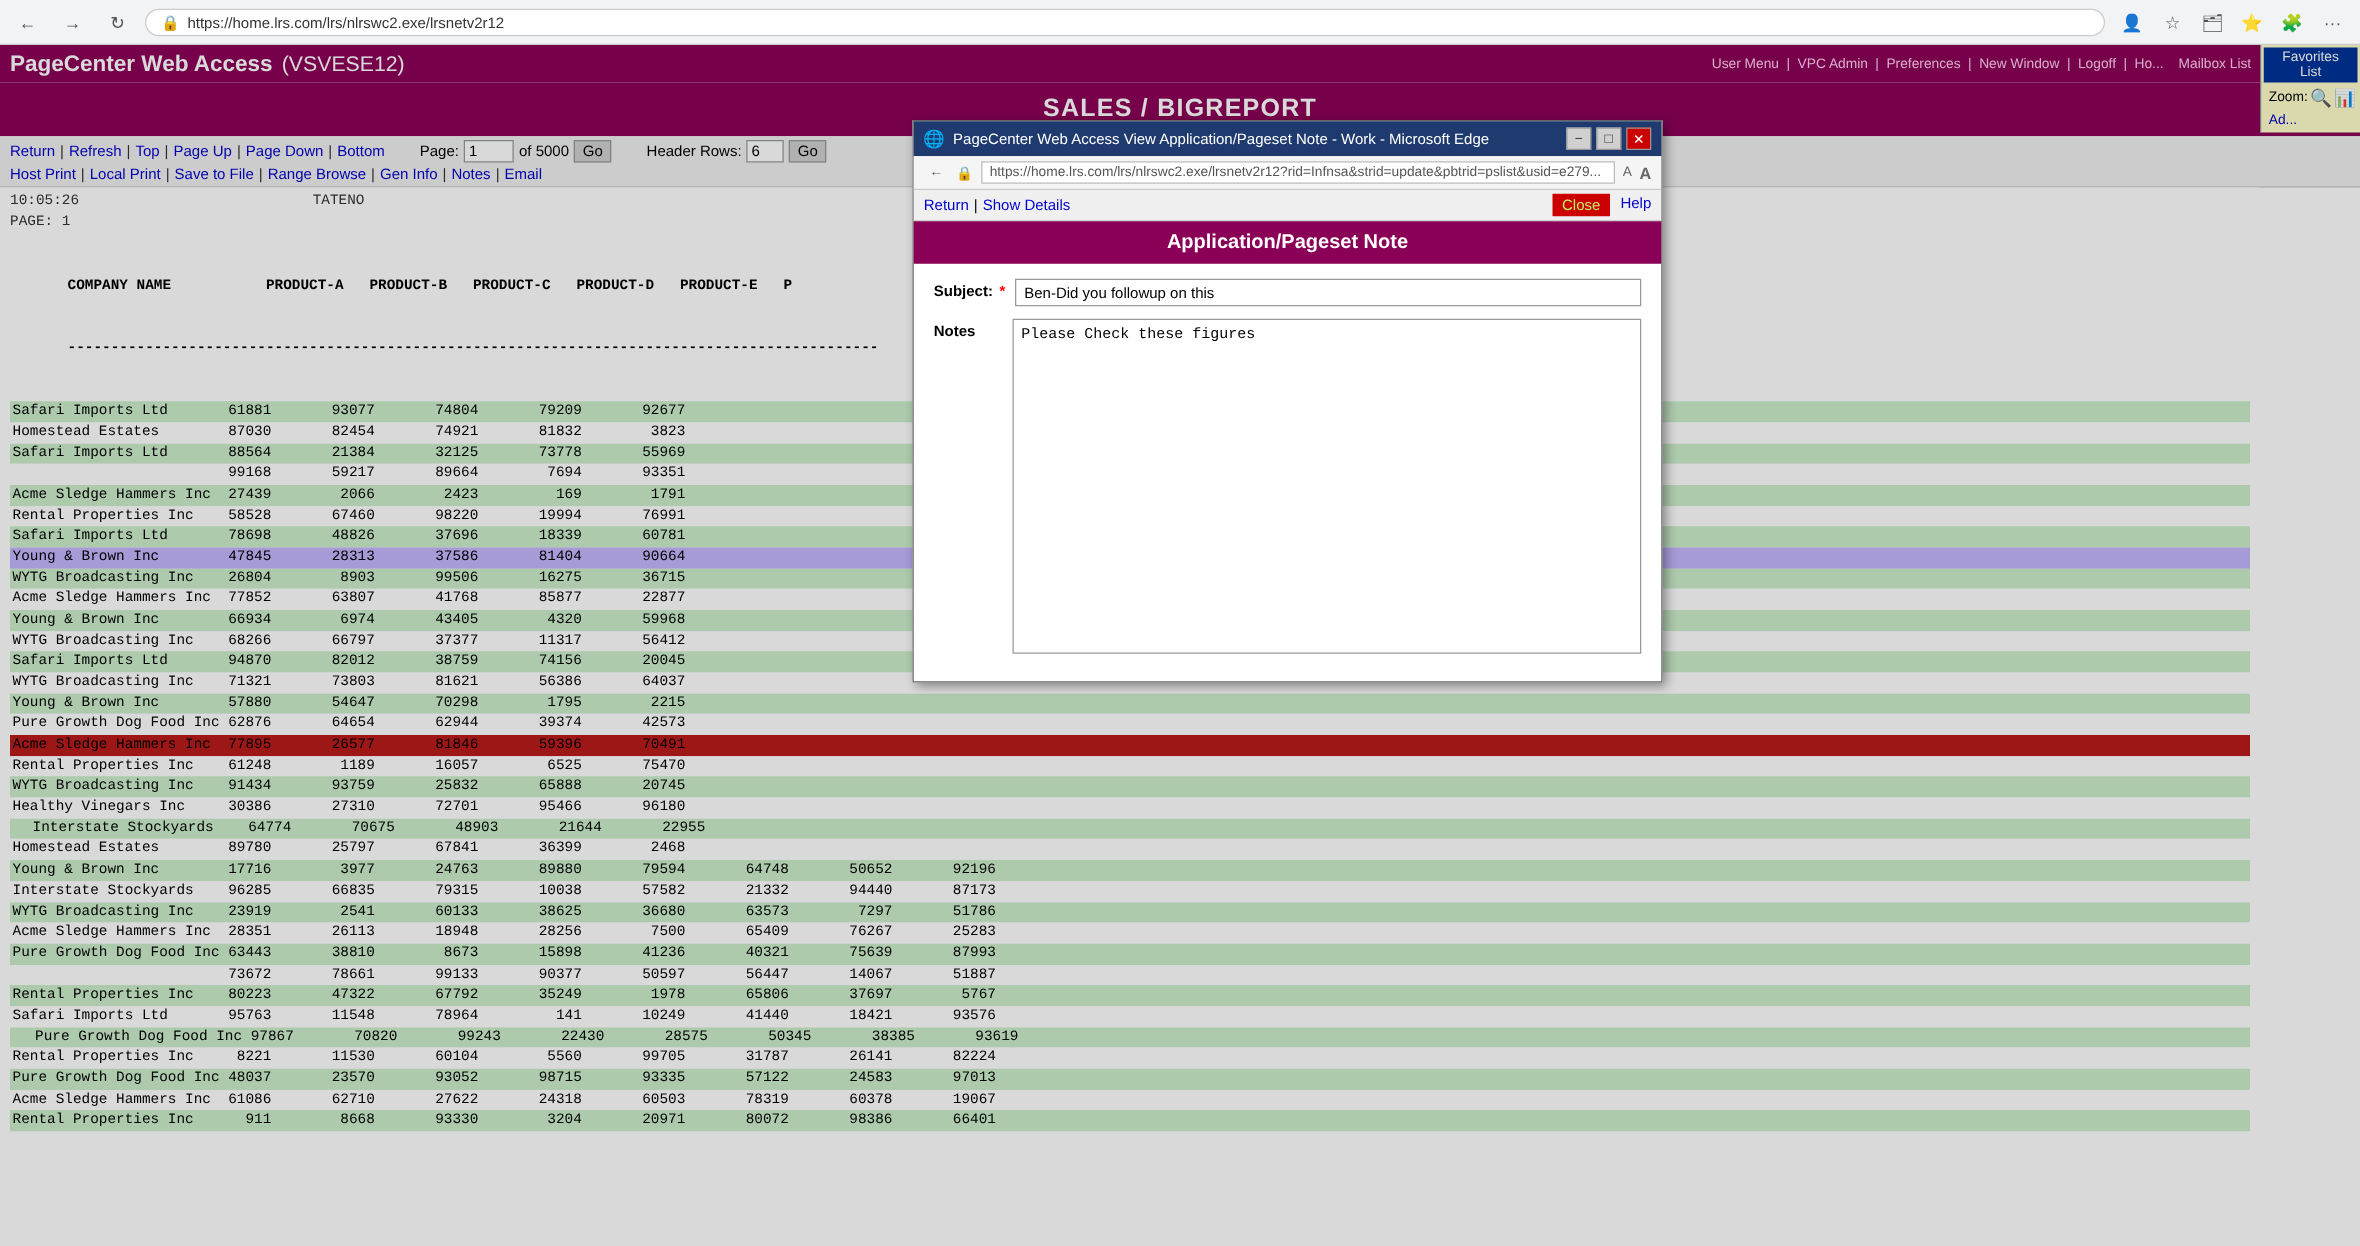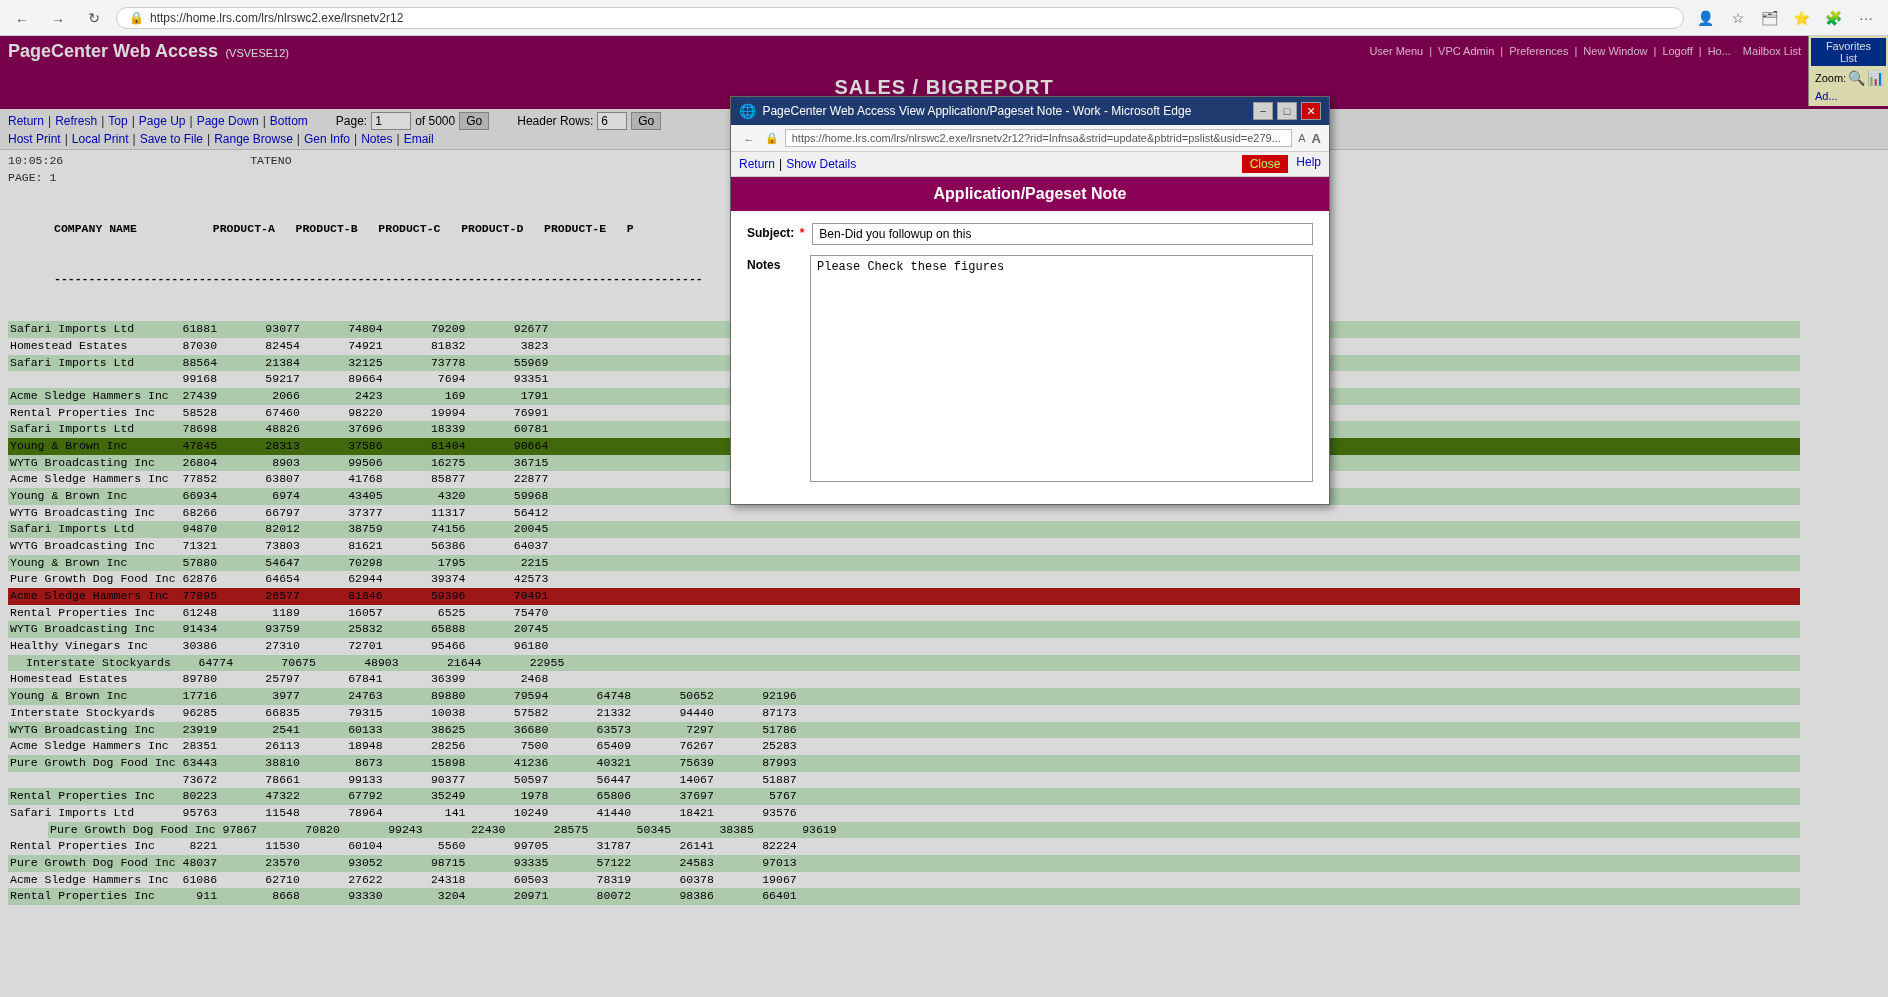--- a/index.html
+++ b/index.html
@@ -303,21 +303,21 @@
       border: 1px solid #999;
       padding: 3px 6px;
       font-size: 12px;
     }
     .notes-textarea {
       flex: 1;
       border: 1px solid #999;
       padding: 4px 6px;
       font-size: 12px;
       font-family: 'Courier New', monospace;
-      height: 227px;
+      height: 268px;
       resize: none;
     }
   </style>
 </head>
 <body>
 
 <div class="browser-chrome">
   <button class="browser-nav-btn">←</button>
   <button class="browser-nav-btn">→</button>
   <button class="browser-nav-btn">↻</button>
@@ -333,21 +333,21 @@
     <button class="browser-icon-btn">🧩</button>
     <button class="browser-icon-btn">···</button>
   </div>
 </div>
 
 <div class="app-container">
 
   <div class="header-bar">
     <div>
       <span style="font-size:18px;font-weight:bold;">PageCenter Web Access</span>
-      <span style="font-size:11px;margin-left:4px;">(VSVESE12)</span>
+      <span style="font-size:17px;margin-left:4px;">(VSVESE12)</span>
     </div>
     <div style="font-size:11px;color:#ffccee;display:flex;gap:6px;">
       <a class="header-link">User Menu</a>
       <span>|</span>
       <a class="header-link">VPC Admin</a>
       <span>|</span>
       <a class="header-link">Preferences</a>
       <span>|</span>
       <a class="header-link">New Window</a>
       <span>|</span>
@@ -430,21 +430,21 @@
       <div class="report-row header-row">----------------------------------------------------------------------------------------------</div>
     </div>
     <div id="report-rows" style="font-family:'Courier New',monospace;font-size:11.5px;line-height:1.45;">
     <div style="background: rgb(204, 238, 204); padding: 0px 2px; white-space: pre;">Safari Imports Ltd       61881       93077       74804       79209       92677</div>
         <div style="background: rgb(255, 255, 255); padding: 0px 2px; white-space: pre;">Homestead Estates        87030       82454       74921       81832        3823</div>
         <div style="background: rgb(204, 238, 204); padding: 0px 2px; white-space: pre;">Safari Imports Ltd       88564       21384       32125       73778       55969</div>
         <div style="background: rgb(255, 255, 255); padding: 0px 2px; white-space: pre;">                         99168       59217       89664        7694       93351</div>
         <div style="background: rgb(204, 238, 204); padding: 0px 2px; white-space: pre;">Acme Sledge Hammers Inc  27439        2066        2423         169        1791</div>
         <div style="background: rgb(255, 255, 255); padding: 0px 2px; white-space: pre;">Rental Properties Inc    58528       67460       98220       19994       76991</div>
         <div style="background: rgb(204, 238, 204); padding: 0px 2px; white-space: pre;">Safari Imports Ltd       78698       48826       37696       18339       60781</div>
-        <div style="background: #4d7c0f; padding: 0px 2px; white-space: pre;">Young &amp; Brown Inc        47845       28313       37586       81404       90664</div>
+        <div style="background: #c4b5fd; padding: 0px 2px; white-space: pre;">Young &amp; Brown Inc        47845       28313       37586       81404       90664</div>
         <div style="background: rgb(204, 238, 204); padding: 0px 2px; white-space: pre;">WYTG Broadcasting Inc    26804        8903       99506       16275       36715</div>
         <div style="background: rgb(255, 255, 255); padding: 0px 2px; white-space: pre;">Acme Sledge Hammers Inc  77852       63807       41768       85877       22877</div>
         <div style="background: rgb(204, 238, 204); padding: 0px 2px; white-space: pre;">Young &amp; Brown Inc        66934        6974       43405        4320       59968</div>
         <div style="background: rgb(255, 255, 255); padding: 0px 2px; white-space: pre;">WYTG Broadcasting Inc    68266       66797       37377       11317       56412</div>
         <div style="background: rgb(204, 238, 204); padding: 0px 2px; white-space: pre;">Safari Imports Ltd       94870       82012       38759       74156       20045</div>
         <div style="background: rgb(255, 255, 255); padding: 0px 2px; white-space: pre;">WYTG Broadcasting Inc    71321       73803       81621       56386       64037</div>
         <div style="background: rgb(204, 238, 204); padding: 0px 2px; white-space: pre;">Young &amp; Brown Inc        57880       54647       70298        1795        2215</div>
         <div style="background: rgb(255, 255, 255); padding: 0px 2px; white-space: pre;">Pure Growth Dog Food Inc 62876       64654       62944       39374       42573</div>
         <div style="background: #b91c1c; padding: 0px 2px; white-space: pre;">Acme Sledge Hammers Inc  77895       26577       81846       59396       70491</div>
         <div style="background: rgb(255, 255, 255); padding: 0px 2px; white-space: pre;">Rental Properties Inc    61248        1189       16057        6525       75470</div>
@@ -453,21 +453,21 @@
         <div style="background: rgb(204, 238, 204); padding: 0px 18px; white-space: pre;">Interstate Stockyards    64774       70675       48903       21644       22955</div>
         <div style="background: rgb(255, 255, 255); padding: 0px 2px; white-space: pre;">Homestead Estates        89780       25797       67841       36399        2468</div>
         <div style="background: rgb(204, 238, 204); padding: 0px 2px; white-space: pre;">Young &amp; Brown Inc        17716        3977       24763       89880       79594       64748       50652       92196</div>
         <div style="background: rgb(255, 255, 255); padding: 0px 2px; white-space: pre;">Interstate Stockyards    96285       66835       79315       10038       57582       21332       94440       87173</div>
         <div style="background: rgb(204, 238, 204); padding: 0px 2px; white-space: pre;">WYTG Broadcasting Inc    23919        2541       60133       38625       36680       63573        7297       51786</div>
         <div style="background: rgb(255, 255, 255); padding: 0px 2px; white-space: pre;">Acme Sledge Hammers Inc  28351       26113       18948       28256        7500       65409       76267       25283</div>
         <div style="background: rgb(204, 238, 204); padding: 0px 2px; white-space: pre;">Pure Growth Dog Food Inc 63443       38810        8673       15898       41236       40321       75639       87993</div>
         <div style="background: rgb(255, 255, 255); padding: 0px 2px; white-space: pre;">                         73672       78661       99133       90377       50597       56447       14067       51887</div>
         <div style="background: rgb(204, 238, 204); padding: 0px 2px; white-space: pre;">Rental Properties Inc    80223       47322       67792       35249        1978       65806       37697        5767</div>
         <div style="background: rgb(255, 255, 255); padding: 0px 2px; white-space: pre;">Safari Imports Ltd       95763       11548       78964         141       10249       41440       18421       93576</div>
-        <div style="background: rgb(204, 238, 204); padding: 0px 2px; white-space: pre; margin-left: 40px;">Pure Growth Dog Food Inc 97867       70820       99243       22430       28575       50345       38385       93619</div>
+        <div style="background: rgb(204, 238, 204); padding: 0px 20px; white-space: pre;">Pure Growth Dog Food Inc 97867       70820       99243       22430       28575       50345       38385       93619</div>
         <div style="background: rgb(255, 255, 255); padding: 0px 2px; white-space: pre;">Rental Properties Inc     8221       11530       60104        5560       99705       31787       26141       82224</div>
         <div style="background: rgb(204, 238, 204); padding: 0px 2px; white-space: pre;">Pure Growth Dog Food Inc 48037       23570       93052       98715       93335       57122       24583       97013</div>
         <div style="background: rgb(255, 255, 255); padding: 0px 2px; white-space: pre;">Acme Sledge Hammers Inc  61086       62710       27622       24318       60503       78319       60378       19067</div>
         <div style="background: rgb(204, 238, 204); padding: 0px 2px; white-space: pre;">Rental Properties Inc      911        8668       93330        3204       20971       80072       98386       66401</div>
       </div>
   </div>
 
   <div class="modal-overlay">
 
     <div class="modal-window">

